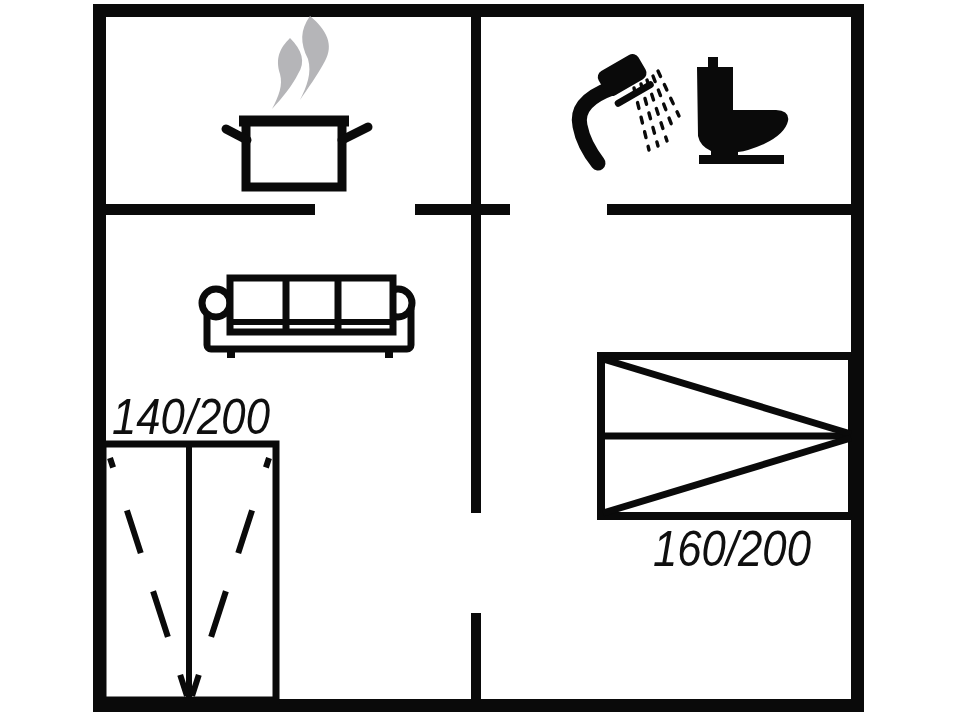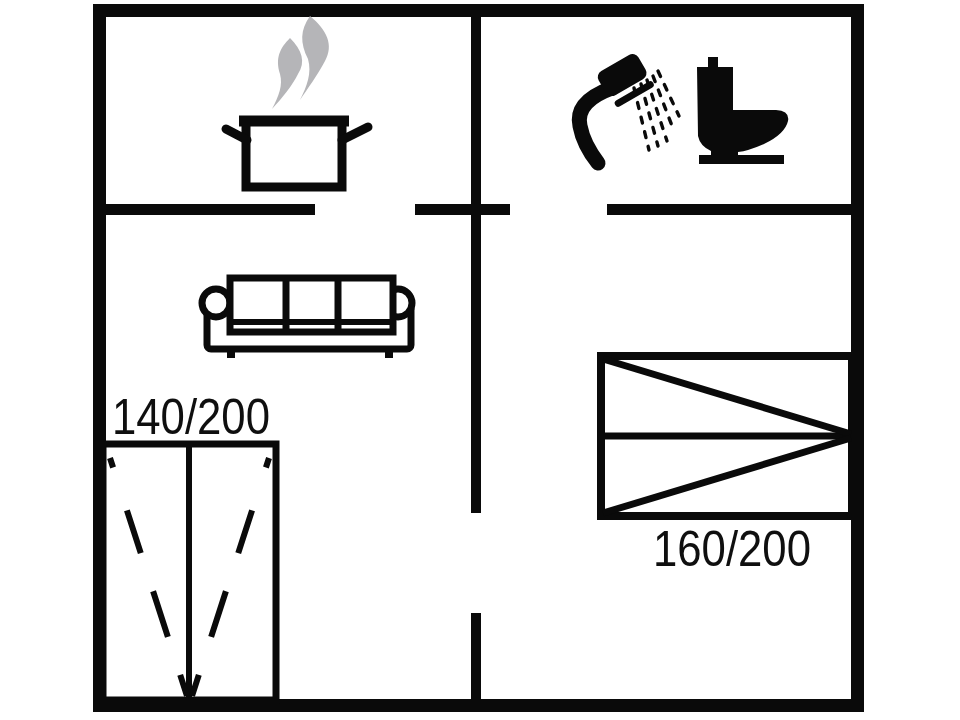--- a/index.html
+++ b/index.html
@@ -1,16 +1,16 @@
 <!DOCTYPE html>
 <html><head>
 <meta charset="utf-8">
 <style>
   html,body{margin:0;padding:0;background:#ffffff;}
-  .stage{position:relative;width:960px;height:720px;background:#ffffff;overflow:hidden;}
+  .stage{position:relative;width:960px;height:720px;background:#ffffff;overflow:hidden;font-style:italic;}
   svg{display:block;}
   .ln{fill:none;stroke:#0a0a0a;}
   .w6{stroke-width:6;}
   .w7{stroke-width:7;}
   .w8{stroke-width:8;}
   .w9{stroke-width:9;stroke-linecap:round;}
   .w11{stroke-width:11;}
   .handle{stroke-width:15;stroke-linecap:round;}
   .white{fill:#ffffff;stroke:#0a0a0a;}
   .blk{fill:#0a0a0a;}

